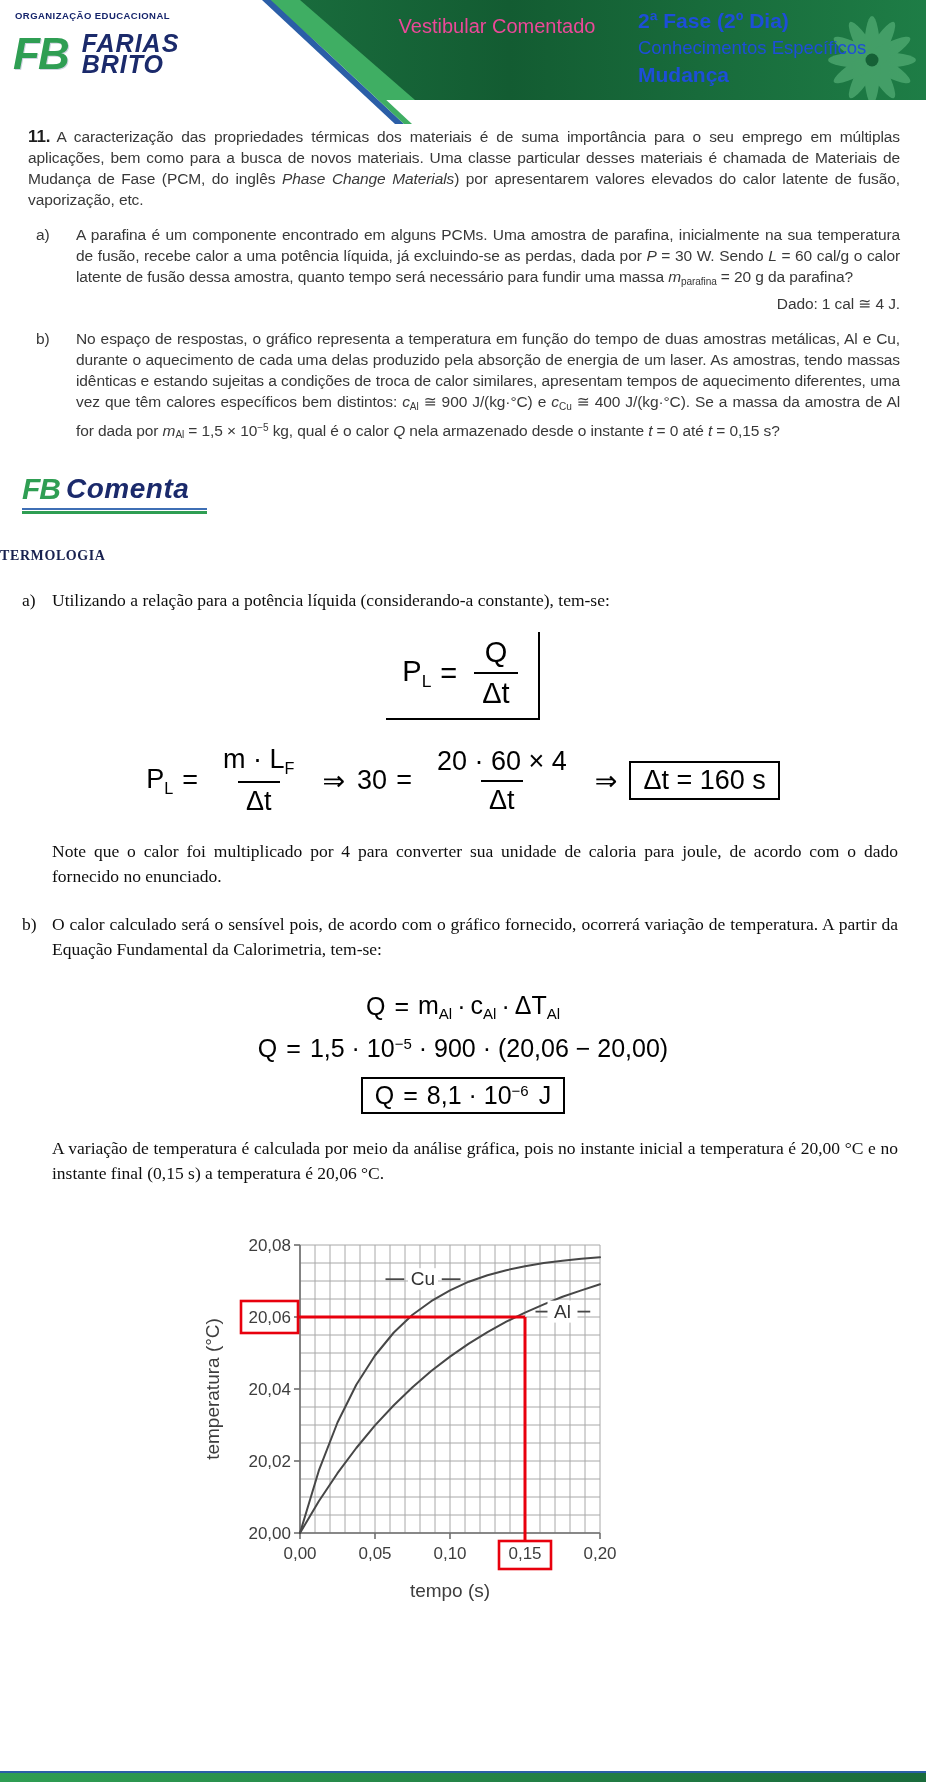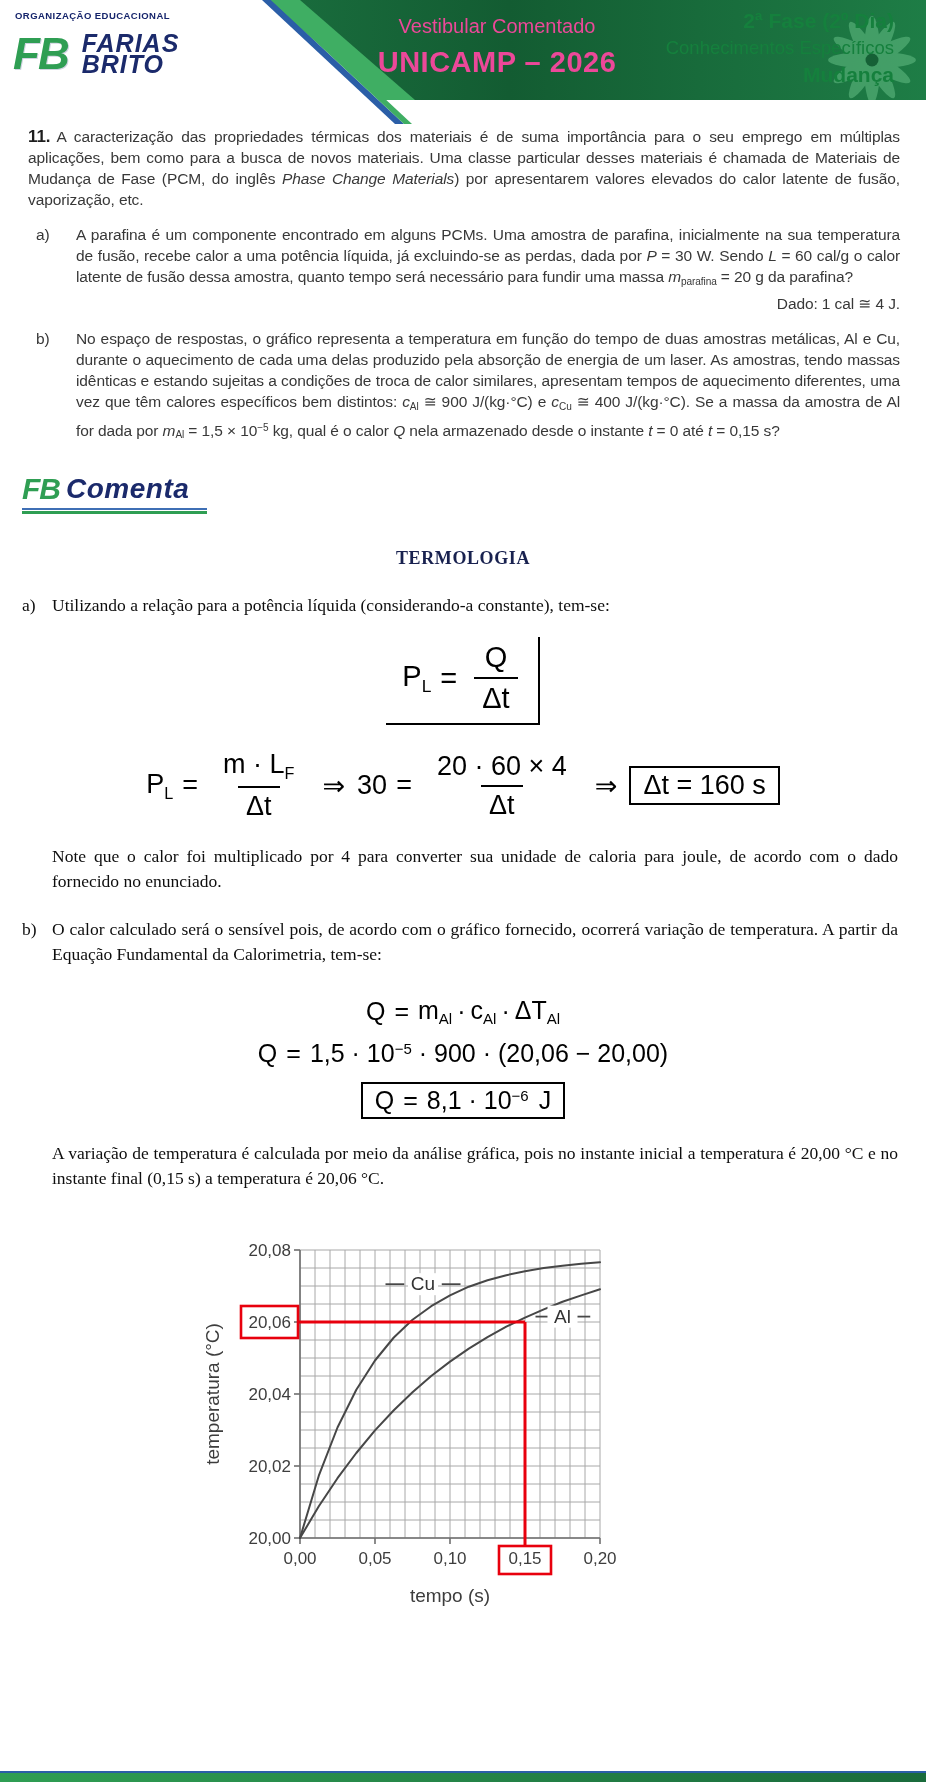--- a/index.html
+++ b/index.html
@@ -11,21 +11,21 @@
   .header-art{position:absolute;top:0;left:0;}
   .h-org{position:absolute;left:15px;top:10px;font-size:9.5px;font-weight:bold;color:#15246b;letter-spacing:.45px;}
   .h-brand{position:absolute;left:13px;top:33px;display:flex;align-items:center;}
   .fb-mono{font-style:italic;font-weight:900;font-size:44px;line-height:.9;color:#2f9e53;letter-spacing:-2px;
            text-shadow:1px 1px 0 #15246b33;}
   .brand-lines{margin-left:14px;display:flex;flex-direction:column;}
   .brand-l1,.brand-l2{font-style:italic;font-weight:800;font-size:25px;line-height:.84;color:#1b2a6b;letter-spacing:1px;}
   .h-center{position:absolute;left:352px;width:290px;top:13px;text-align:center;color:#ec4899;}
   .h-c1{font-size:20px;line-height:1.3;}
   .h-c2{font-size:29px;font-weight:bold;letter-spacing:.5px;margin-top:7px;}
-  .h-right{position:absolute;left:638px;width:256px;top:9px;text-align:right;color:#15803d;}
+  .h-right{position:absolute;left:638px;width:256px;top:9px;text-align:left;color:#1d4ed8;}
   .h-r1{font-size:21px;font-weight:bold;}
   .h-r2{font-size:18.5px;margin-top:4px;}
   .h-r3{font-size:21px;font-weight:bold;margin-top:4px;}
 
   
   .q-section{padding:26px 26px 0 28px;font-size:15.5px;line-height:21px;color:#383838;letter-spacing:-.1px;}
   .q-intro{margin:0;text-align:justify;}
   .q-num{font-weight:bold;font-size:17px;color:#1d1d1d;margin-right:6px;}
   .q-item{display:flex;margin-top:14px;}
   .q-label{width:40px;flex:none;padding-left:8px;}
@@ -37,22 +37,22 @@
 
   
   .comenta{margin:28px 0 0 22px;width:200px;}
   .comenta-row{display:flex;align-items:center;}
   .fb-mono-sm{font-style:italic;font-weight:900;font-size:30px;line-height:.9;color:#2f9e53;letter-spacing:-1px;}
   .comenta-text{margin-left:6px;font-style:italic;font-weight:900;font-size:28px;color:#1b2a6b;letter-spacing:.5px;}
   .cmt-line-blue{height:2.5px;background:#3f6fb5;margin-top:3px;width:185px;}
   .cmt-line-green{height:2.5px;background:#2f9e53;margin-top:1px;width:185px;}
 
   
-  .sol-title{margin-top:34px;text-align:center;font-family:"Liberation Serif",serif;font-weight:bold;
-             font-size:18px;letter-spacing:.6px;color:#18214f;}
+  .sol-title{margin-top:34px;text-align:left;font-family:"Liberation Serif",serif;font-weight:bold;
+             font-size:14px;letter-spacing:.6px;color:#18214f;}
   .sol-item{display:flex;font-family:"Liberation Serif",serif;font-size:17.5px;line-height:24.5px;
             color:#0e0e0e;margin:24px 28px 0 22px;}
   .sol-label{width:30px;flex:none;}
   .sol-body{flex:1;text-align:justify;}
   .sol-cont{font-family:"Liberation Serif",serif;font-size:17.5px;line-height:24.5px;color:#0e0e0e;
             margin:22px 28px 0 52px;text-align:justify;}
 
   
   .eq{display:flex;justify-content:center;align-items:center;color:#000;
       font-family:"Liberation Sans",sans-serif;}
@@ -119,21 +119,20 @@
     <div class="h-org">ORGANIZAÇÃO EDUCACIONAL</div>
     <div class="h-brand">
       <span class="fb-mono">FB</span>
       <span class="brand-lines">
         <span class="brand-l1">FARIAS</span>
         <span class="brand-l2">BRITO</span>
       </span>
     </div>
     <div class="h-center">
       <div class="h-c1">Vestibular Comentado</div>
-      <div class="h-c2">UNICAMP – 2026</div>
     </div>
     <div class="h-right">
       <div class="h-r1">2ª Fase (2º Dia)</div>
       <div class="h-r2">Conhecimentos Específicos</div>
       <div class="h-r3">Mudança</div>
     </div>
   </div>
 
   <section class="q-section">
     <p class="q-intro"><span class="q-num">11.</span><span>A caracterização das propriedades térmicas dos materiais é de suma importância para o seu emprego em múltiplas aplicações, bem como para a busca de novos materiais. Uma classe particular desses materiais é chamada de Materiais de Mudança de Fase (PCM, do inglês </span><span class="it">Phase Change Materials</span><span>) por apresentarem valores elevados do calor latente de fusão, vaporização, etc.</span></p>

